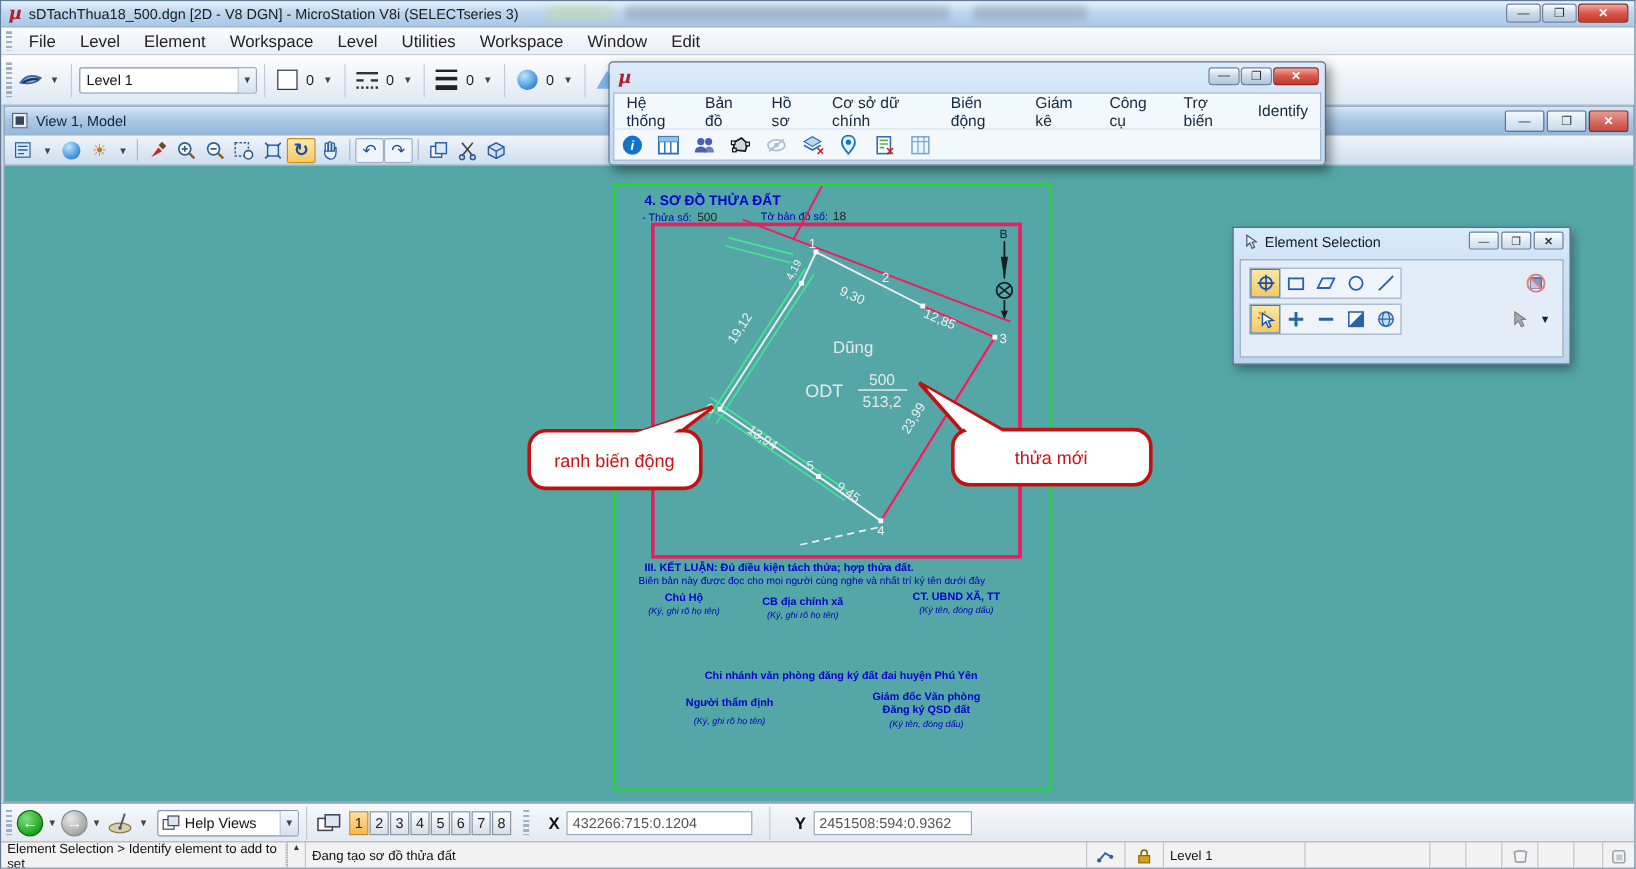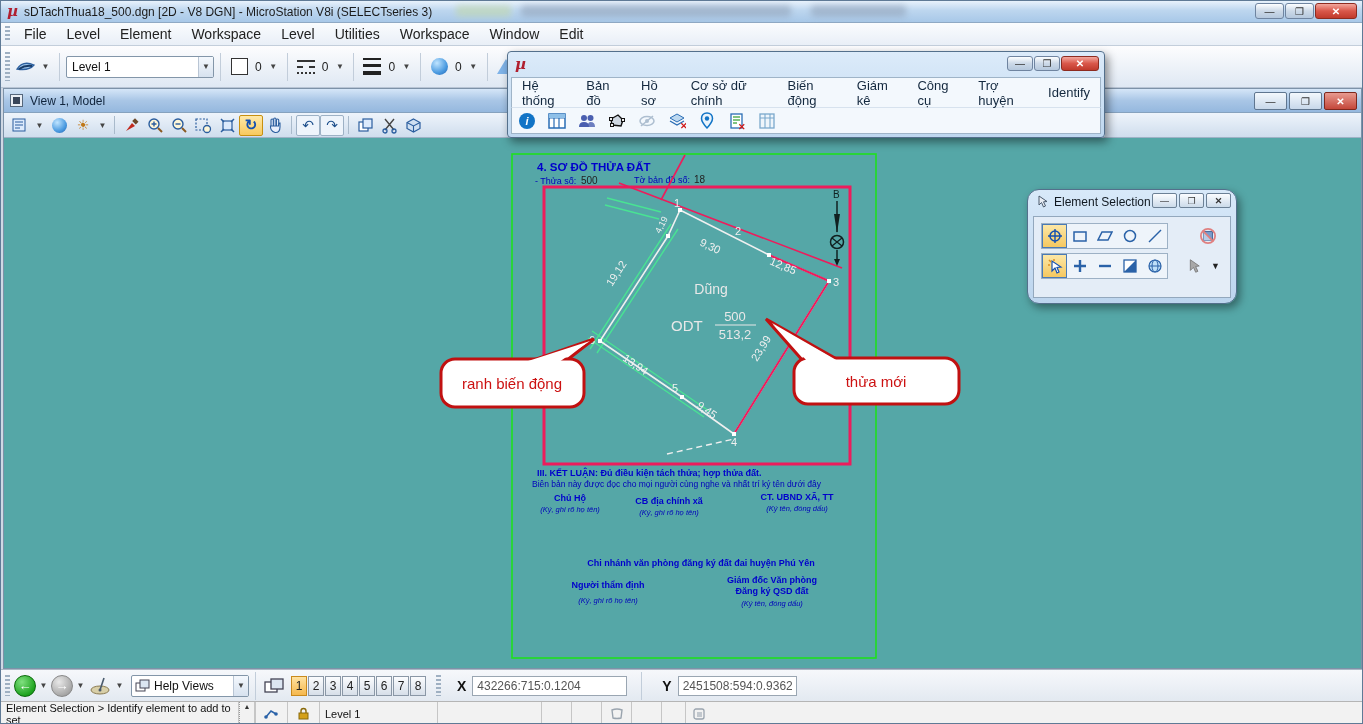--- a/index.html
+++ b/index.html
@@ -83,22 +83,22 @@
     box-shadow:3px 4px 10px rgba(0,0,0,.45); }
   .gc-title { height:25px; display:flex; align-items:center; padding:0 7px; font-size:12.5px; color:#101820; }
   .gc-menu { height:30px; margin:0 3px; background:#f3f8fd; border:1px solid #9fb4c8;
     border-bottom:none; display:flex; align-items:center; font-size:13px; color:#13283e; }
   .gc-menu span { padding:4px 10px; }
   .gc-tools { height:27px; margin:0 3px; background:#f3f8fd; border:1px solid #9fb4c8;
     border-top:1px solid #d7e2ee; display:flex; align-items:center; }
   .gc-tools .gicon { width:30px; display:flex; align-items:center; justify-content:center; }
   .gicon svg { width:18px; height:18px; }
 
-  .elemsel { position:absolute; left:1026px; top:188px; width:210px; height:115px;
-    background:linear-gradient(#d8e9f9,#bcd5ee); border:1px solid #54708c; border-radius:12px;
+  .elemsel { position:absolute; left:1026px; top:188px; width:282px; height:115px;
+    background:linear-gradient(#d8e9f9,#bcd5ee); border:1px solid #54708c; border-radius:0;
     box-shadow:3px 4px 9px rgba(0,0,0,.4); }
   .es-title { height:24px; display:flex; align-items:center; padding:0 6px; font-size:12px; color:#101820; }
   .es-btns { position:absolute; right:5px; top:3px; display:flex; }
   .esbtn { width:25px; height:15px; border:1px solid #6c8196; border-radius:2px; margin-left:2px;
     background:linear-gradient(#fbfdff,#ccdbea); font-size:9px; color:#333;
     display:flex; align-items:center; justify-content:center; }
   .es-body { margin:2px 5px; height:82px; background:#e4edf7; border:1px solid #93a8bd; padding:6px 7px; }
   .es-row { display:flex; align-items:center; margin-bottom:4px; }
   .es-group { display:flex; border:1px solid #9db1c5; background:#eef4fa; }
   .esicon { width:25px; height:24px; display:flex; align-items:center; justify-content:center; color:#2a62a8; }
@@ -420,21 +420,21 @@
       </div>
     </div>
     <div class="gc-menu">
       <span>Hệ thống</span>
       <span>Bản đồ</span>
       <span>Hồ sơ</span>
       <span>Cơ sở dữ chính</span>
       <span>Biến động</span>
       <span>Giám kê</span>
       <span>Công cụ</span>
-      <span>Trợ huyện</span>
+      <span>Trợ biến</span>
       <span>Identify</span>
     </div>
     <div class="gc-tools">
       <span class="gicon">
         <svg viewBox="0 0 18 18">
             <circle cx="9" cy="9" r="8" fill="#1274c6"></circle>
             <text x="9" y="13" font-size="11" font-weight="bold" font-style="italic" fill="#fff" text-anchor="middle">i</text>
           </svg>
       </span>
       <span class="gicon">
@@ -630,26 +630,27 @@
       <div class="viewnum">5</div>
       <div class="viewnum">6</div>
       <div class="viewnum">7</div>
       <div class="viewnum">8</div>
     </div>
     <span class="grip" style="margin:0 10px;"></span>
     <span class="coord-label">X</span>
     <input class="coord-input" readonly="" value="432266:715:0.1204" style="">
     <span class="tb-sep" style="margin:0 14px;"></span>
     <span class="coord-label">Y</span>
-    <input class="coord-input" style="width: 119px;" readonly="" value="2451508:594:0.9362">
+    <input class="coord-input" style="width: 132px;" readonly="" value="2451508:594:0.9362">
   </div>
 
   <div class="statusbar">
     <div class="st-cell st-msg">Element Selection &gt; Identify element to add to set</div>
     <div class="st-cell st-marker">▲</div>
+    <div class="st-cell st-task">Đang tạo sơ đồ thửa đất</div>
     <div class="st-right">
       <div class="st-cell" style="width:32px;">
         <svg width="15" height="13" viewBox="0 0 15 13">
             <path d="M2 10 L7 4 L12 7" fill="none" stroke="#2a62a8" stroke-width="1.5"></path>
             <circle cx="2" cy="10" r="1.8" fill="#2a62a8"></circle>
             <circle cx="12" cy="7" r="1.8" fill="#2a62a8"></circle>
           </svg>
       </div>
       <div class="st-cell" style="width:32px;">
         <svg width="13" height="13" viewBox="0 0 13 13">

